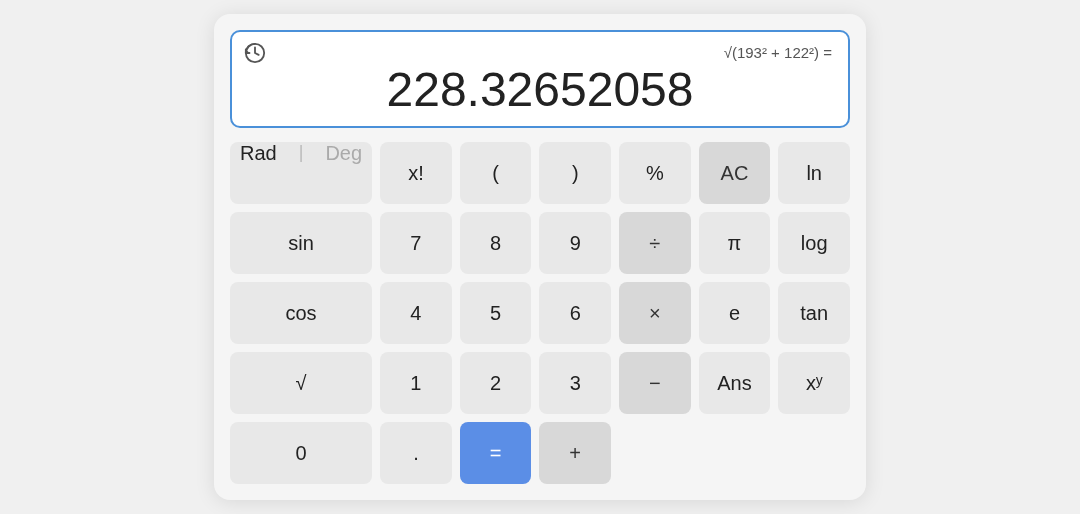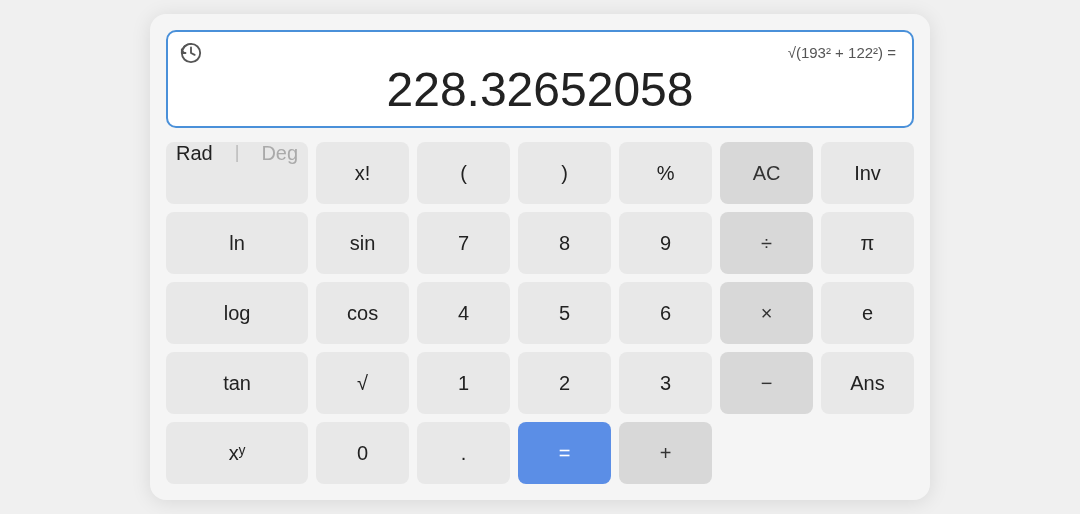--- a/index.html
+++ b/index.html
@@ -8,21 +8,21 @@
       display: flex;
       justify-content: center;
       align-items: center;
       min-height: 100vh;
       font-family: -apple-system, BlinkMacSystemFont, 'Segoe UI', sans-serif;
     }
     .calculator {
       background: #f5f5f5;
       border-radius: 16px;
       padding: 16px;
-      width: 780px;
+      width: 652px;
       box-shadow: 0 2px 20px rgba(0,0,0,0.1);
     }
     .display-area {
       background: white;
       border: 2px solid #4a90d9;
       border-radius: 10px;
       padding: 10px 16px 10px 16px;
       margin-bottom: 14px;
       position: relative;
       min-height: 90px;
@@ -130,21 +130,20 @@
       <span class="rad-label">Rad</span>
       <span class="separator">|</span>
       <span class="deg-label">Deg</span>
     </div>
     <button class="btn">x!</button>
     <button class="btn">(</button>
     <button class="btn">)</button>
     <button class="btn">%</button>
     <button class="btn btn-dark" style="grid-column: span 1;">AC</button>
 
-    <button class="btn">Inv</button>
     <button class="btn">ln</button>
     <button class="btn">sin</button>
     <button class="btn">7</button>
     <button class="btn">8</button>
     <button class="btn">9</button>
     <button class="btn btn-dark">÷</button>
 
     <button class="btn">π</button>
     <button class="btn">log</button>
     <button class="btn">cos</button>

